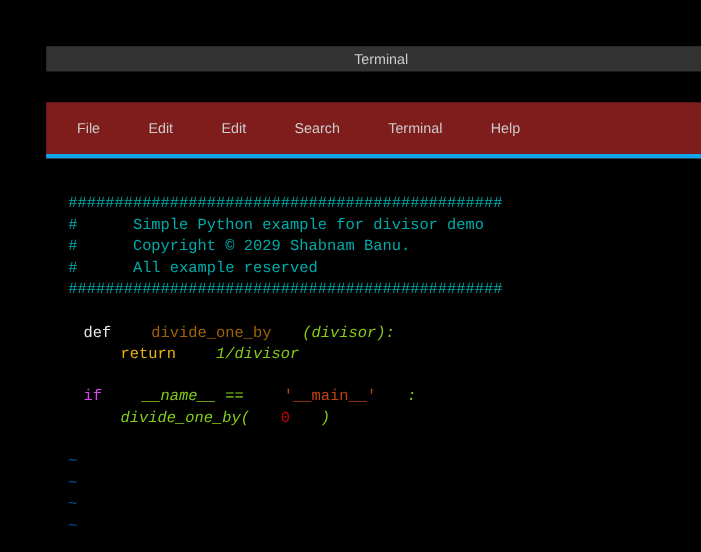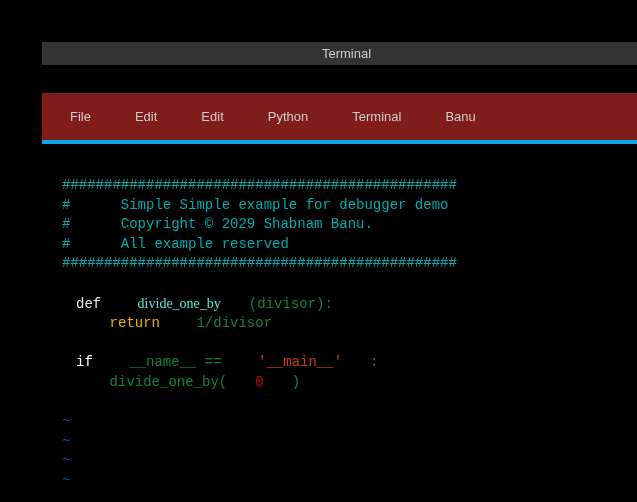--- a/index.html
+++ b/index.html
@@ -52,46 +52,46 @@
       padding: 4px 6px;
       overflow: hidden;
       font-family: 'Courier New', Courier, monospace;
       font-size: 14px;
       line-height: 1.4;
       white-space: pre;
     }
 
     .line-hash { color: #00aaaa; }
     .kw-def { color: #e5e5e5; }
-    .fn-name { color: #5eead4; font-family: Liberation Serif, serif; }
+    .fn-name { color: #a16207; }
     .kw-return { color: #eab308; }
-    .kw-if { color: #ffffff; }
+    .kw-if { color: #d946ef; }
     .string { color: #c2410c; }
     .number { color: #cc0000; }
     .tilde { color: #0055aa; }
-    .plain { color: #15803d; }
+    .plain { color: #84cc16; font-style: italic; }
   </style>
 </head>
 <body>
 
 <div id="title-bar">
   <span>Terminal</span>
 </div>
 
 <div id="menu-bar">
   <span class="menu-item">File</span>
   <span class="menu-item">Edit</span>
   <span class="menu-item">Edit</span>
-  <span class="menu-item">Python</span>
+  <span class="menu-item">Search</span>
   <span class="menu-item">Terminal</span>
-  <span class="menu-item">Banu</span>
+  <span class="menu-item">Help</span>
 </div>
 
 <div id="terminal-content"><span class="line-hash">###############################################</span>
-<span class="line-hash">#      Simple Simple example for debugger demo</span>
+<span class="line-hash">#      Simple Python example for divisor demo</span>
 <span class="line-hash">#      Copyright © 2029 Shabnam Banu.</span>
 <span class="line-hash">#      All example reserved</span>
 <span class="line-hash">###############################################</span>
 
 <span><span class="kw-def">def </span><span class="fn-name">divide_one_by</span><span class="plain">(divisor):</span></span>
 <span>    <span class="kw-return">return </span><span class="plain">1/divisor</span></span>
 
 <span><span class="kw-if">if </span><span class="plain">__name__ == </span><span class="string">'__main__'</span><span class="plain">:</span></span>
 <span><span class="plain">    divide_one_by(</span><span class="number">0</span><span class="plain">)</span></span>
 

